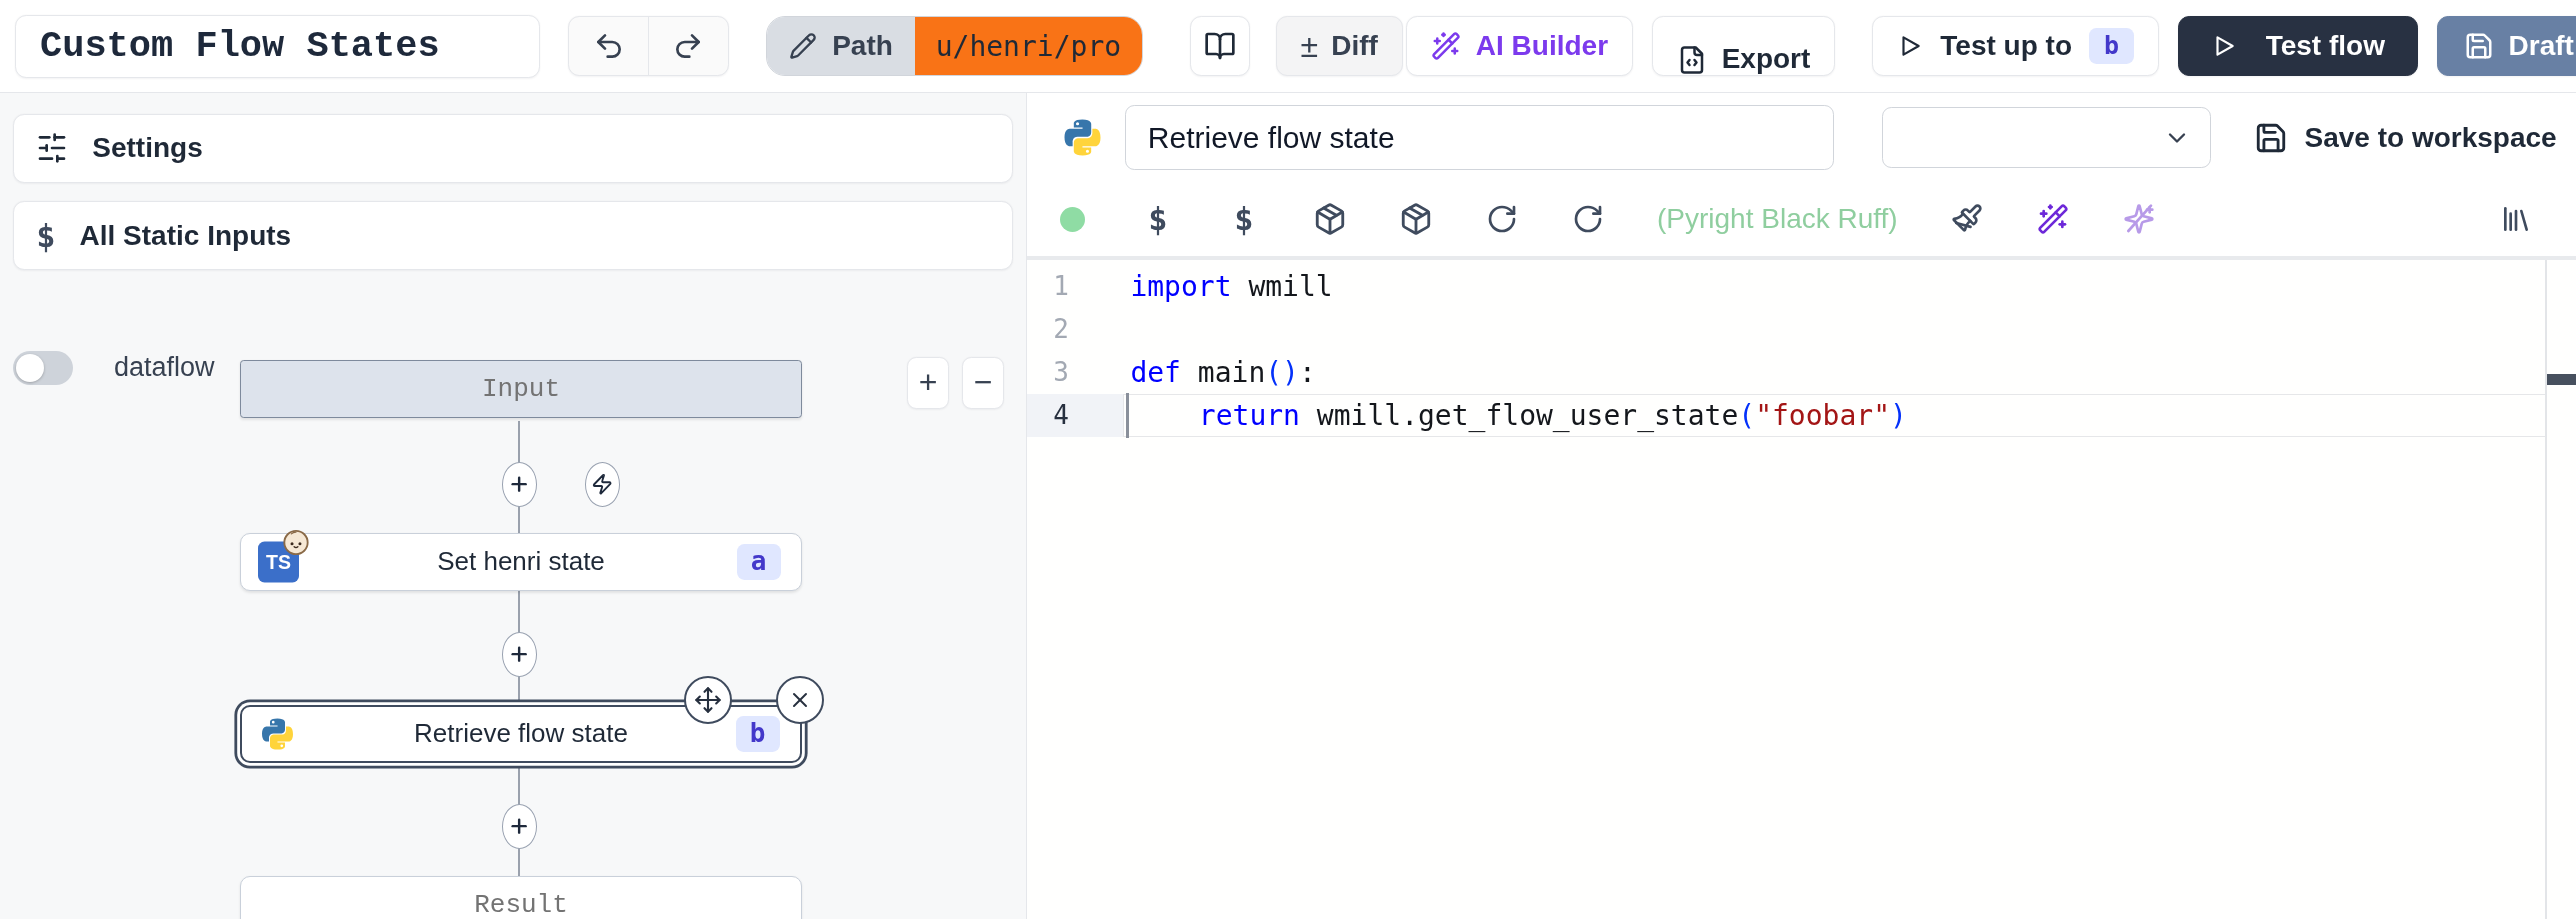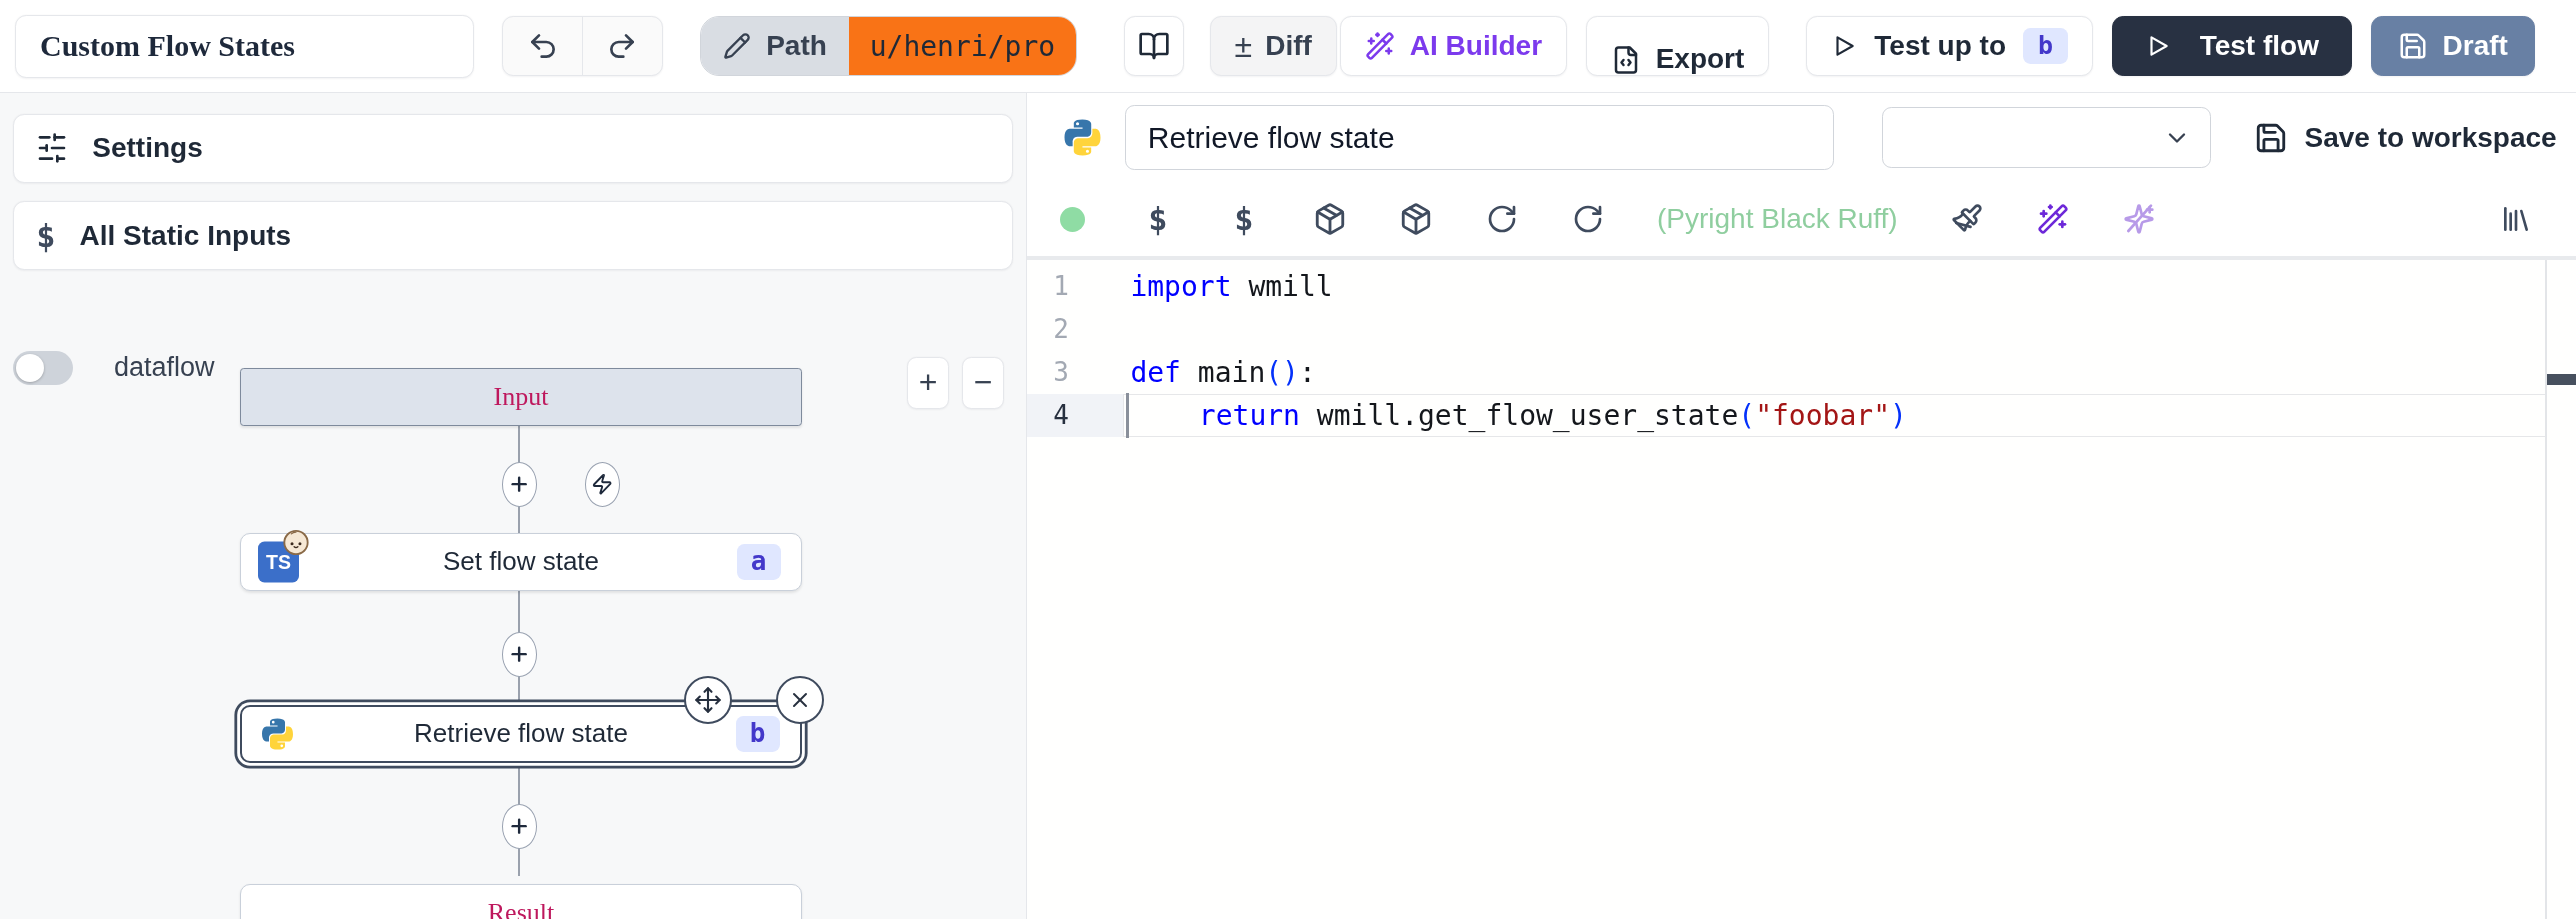--- a/index.html
+++ b/index.html
@@ -4,22 +4,22 @@
 <style>
   * { margin:0; padding:0; box-sizing:border-box; }
   html,body { width:2576px; height:919px; overflow:hidden; background:#fff;
     font-family:"Liberation Sans", sans-serif; color:#1f2937; }
 
   svg.ic { fill:none; stroke:currentColor; stroke-width:2; stroke-linecap:round; stroke-linejoin:round; display:block; }
 
   
   .topbar { height:93px; display:flex; align-items:center; padding-left:15px;
     border-bottom:0.9px solid #e5e7eb; background:#fff; overflow:hidden; flex-wrap:nowrap; white-space:nowrap; }
-  .title-input { width:459px; height:63px; border:0.9px solid #e5e7eb; border-radius:11.2px;
-    font-family:Liberation Serif, serif; font-size:30px; font-weight:600; color:#1e293b;
+  .title-input { width:525px; height:63px; border:0.9px solid #e5e7eb; border-radius:11.2px;
+    font-family:Liberation Mono, monospace; font-size:37px; font-weight:600; color:#1e293b;
     padding:0 24px; outline:none; box-shadow:0 0.9px 1.9px rgba(16,24,40,.05); background:#fff; flex:none; }
   .btn { height:60px; display:flex; align-items:center; border:0.9px solid #e5e7eb; border-radius:11.2px;
     background:#fff; font-size:28px; font-weight:600; color:#1f2937; padding:0 24px; gap:15px;
     box-shadow:0 0.9px 1.9px rgba(16,24,40,.05); cursor:pointer; flex:none; }
   .undo-redo { margin-left:28px; display:flex; height:60px; border:0.9px solid #e5e7eb; border-radius:11.2px;
     overflow:hidden; background:#fafafa; box-shadow:0 0.9px 1.9px rgba(16,24,40,.05); flex:none; }
   .undo-redo > div { width:79px; display:flex; align-items:center; justify-content:center; color:#374151; cursor:pointer; }
   .undo-redo > .sep { width:0.9px; background:#e5e7eb; cursor:default; }
   .path-ctl { margin-left:37px; height:60px; display:flex; border:0.9px solid #d1d5db; border-radius:19px;
     overflow:hidden; flex:none; }
@@ -54,21 +54,21 @@
   .toggle { width:60px; height:34px; border-radius:17px; background:#ced3da; position:relative; cursor:pointer; flex:none; }
   .toggle .knob { position:absolute; left:2.8px; top:2.8px; width:28px; height:28px; border-radius:50%;
     background:#fff; box-shadow:0 0.9px 2.8px rgba(0,0,0,.25); }
   .toggle-label { font-size:27px; color:#374151; }
 
   .connector { position:absolute; left:518px; top:92px; width:1.9px; height:455px; background:#9aa1ad; }
 
   .node { position:absolute; left:240px; width:562px; height:58px; background:#fff;
     border:1.9px solid #c9d0da; border-radius:10px; box-shadow:0 1.9px 2.8px rgba(0,0,0,.09);
     display:flex; align-items:center; justify-content:center; font-size:26px; color:#1f2937; cursor:pointer; }
-  .node.mono { font-family:Liberation Serif, serif; color:#be185d;margin-top:8px; }
+  .node.mono { font-family:Liberation Mono, monospace; color:#737373; }
   .node-input { top:31px; background:#dde3ec; border-color:#7e8a9c; border-radius:3.7px; }
   .node-set { top:204px; }
   .node-retrieve { top:376px; border:2.8px solid #3f4b5e; box-shadow:0 0 0 2.8px #fff, 0 0 0 5.6px #3f4b5e; }
   .node-result { top:547px; }
   .node .node-icon { position:absolute; left:17px; top:50%; transform:translateY(-50%); }
   .node .badge { position:absolute; right:20.5px; top:50%; transform:translateY(-50%); font-size:26px; padding:3.7px 14px; }
 
   .ts-ico { position:relative; width:41px; height:41px; background:#3b6fc9; border-radius:6.5px;
     display:flex; align-items:center; justify-content:center; color:#fff;
     font-family:"Liberation Sans",sans-serif; font-weight:700; font-size:19.5px; }
@@ -273,21 +273,21 @@
       <div class="node node-set">
         <span class="node-icon ts-ico">TS
           <svg class="bun-ico" width="28" height="28" viewBox="0 0 24 24">
               <circle cx="12" cy="12" r="10" fill="#f6e8d5" stroke="#8a6a48" stroke-width="1.6"></circle>
               <circle cx="8.6" cy="13" r="1.3" fill="#3c2a1e"></circle>
               <circle cx="15.4" cy="13" r="1.3" fill="#3c2a1e"></circle>
               <path d="M10.4 15.6c1 .9 2.2.9 3.2 0" stroke="#3c2a1e" stroke-width="1.2" fill="none" stroke-linecap="round"></path>
               <path d="M8 4.6C9 3.6 10.2 3.1 12 3.1" stroke="#8a6a48" stroke-width="1.1" fill="none" stroke-linecap="round"></path>
             </svg>
         </span>
-        <span>Set flow state</span>
+        <span>Set henri state</span>
         <span class="badge">a</span>
       </div>
 
       <div class="insert" style="left:502px; top:303px;">
         <svg class="ic" width="22.3" height="22.3" viewBox="0 0 24 24" style="stroke-width:2.6">
             <path d="M12 5v14"></path>
             <path d="M5 12h14"></path>
           </svg>
       </div>
 

